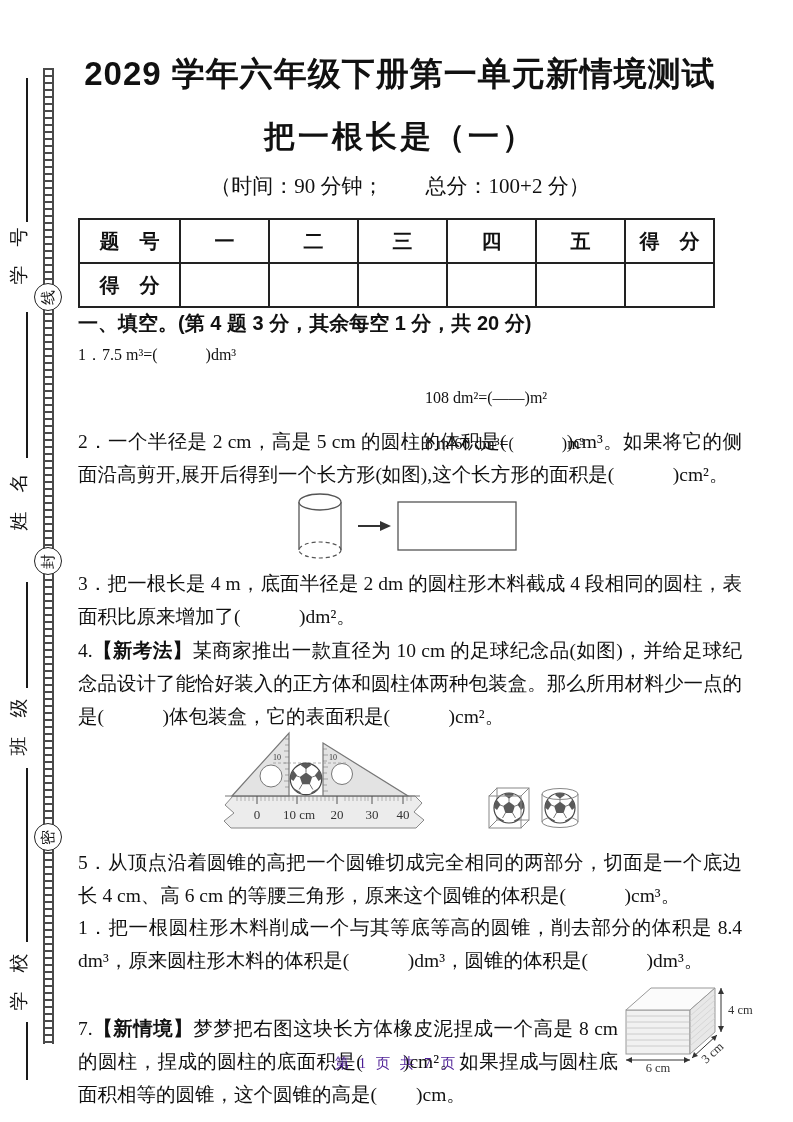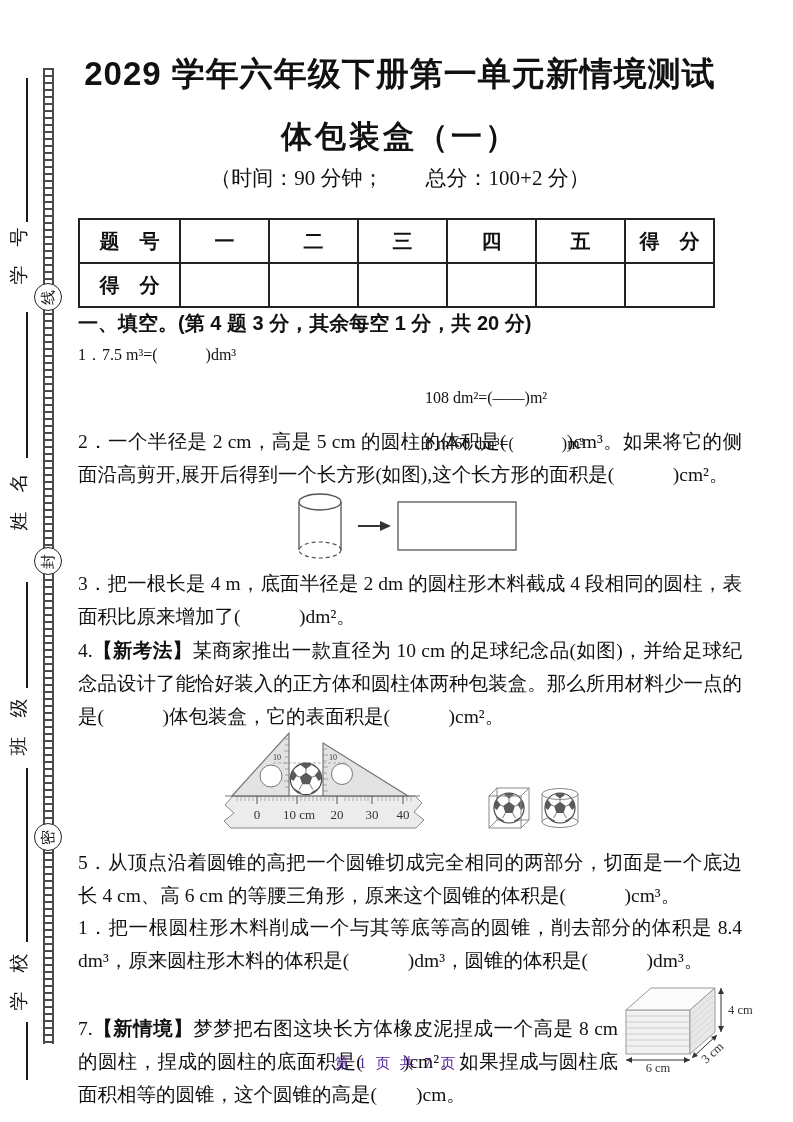--- a/index.html
+++ b/index.html
@@ -14,21 +14,21 @@
         font-size:19px;transform:rotate(-90deg);white-space:nowrap;}
   .seal{position:absolute;left:34px;width:26px;height:26px;border:1.6px solid #222;
         border-radius:50%;background:#fff;display:flex;align-items:center;justify-content:center;
         font-size:15px;z-index:3;}
   .seal span{display:block;transform:rotate(-90deg);}
   
   .title1{position:absolute;left:50px;top:52px;width:700px;text-align:center;
         font-family:"Liberation Sans",sans-serif;font-weight:bold;font-size:33px;letter-spacing:1px;}
   .title2{position:absolute;left:50px;top:116px;width:700px;text-align:center;
         font-family:"Liberation Sans",sans-serif;font-weight:bold;font-size:31px;letter-spacing:3px;}
-  .meta{position:absolute;left:50px;top:164px;width:700px;text-align:center;font-size:21px;}
+  .meta{position:absolute;left:50px;top:172px;width:700px;text-align:center;font-size:21px;}
   
   .score{position:absolute;left:78px;top:218px;}
   .score table{border-collapse:collapse;table-layout:fixed;}
   .score td{border:2px solid #222;height:40px;text-align:center;vertical-align:middle;
         font-size:20px;font-weight:bold;}
   
   .sec-head{position:absolute;left:78px;top:310px;width:664px;
         font-family:"Liberation Sans",sans-serif;font-weight:bold;font-size:20px;}
   .q{position:absolute;left:78px;width:664px;font-size:19.5px;line-height:33px;text-align:justify;}
   .q b{font-family:"Liberation Sans",sans-serif;font-weight:bold;}
@@ -60,21 +60,21 @@
       <span>线</span>
     </div>
   <div class="seal" style="top:547px;">
       <span>封</span>
     </div>
   <div class="seal" style="top:823px;">
       <span>密</span>
     </div>
 
   <div class="title1">2029 学年六年级下册第一单元新情境测试</div>
-  <div class="title2">体包装盒（一）</div>
+  <div class="title2">把一根长是（一）</div>
   <div class="meta">（时间：90 分钟；　　总分：100+2 分）</div>
 
   <div class="score">
     <table>
       <colgroup>
           <col style="width:101px">
           <col style="width:89px">
           <col style="width:89px">
           <col style="width:89px">
           <col style="width:89px">

